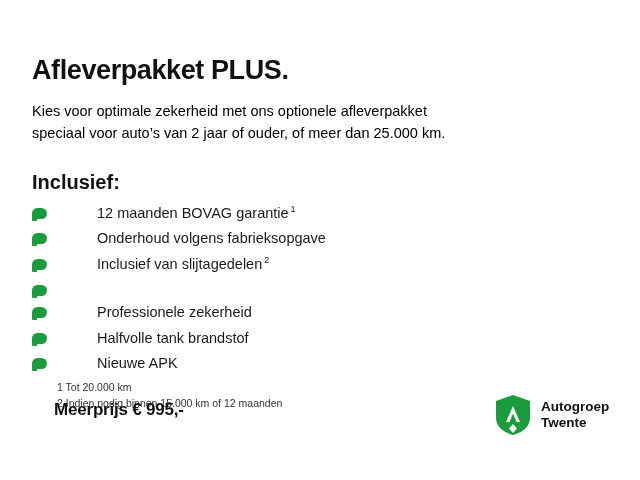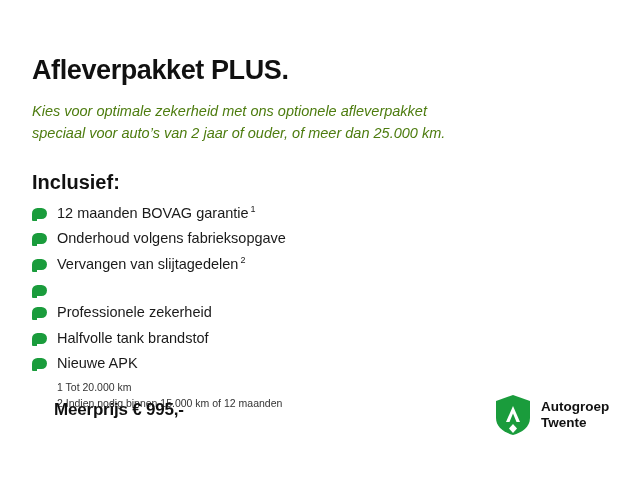--- a/index.html
+++ b/index.html
@@ -31,43 +31,43 @@
     font-size: 27px;
     font-weight: bold;
     letter-spacing: -0.4px;
     color: #111111;
     margin: 0 0 14px 0;
     line-height: 1.1;
   }
   .intro {
     font-size: 14.5px;
     line-height: 1.55;
-    color: #4d7c0f;
+    color: #000000;
     margin: 0 0 26px 0;
     max-width: 520px;
-    font-style: italic;
   }
   .incl-label {
     font-size: 20px;
     font-weight: bold;
     color: #111111;
     margin: 0 0 10px 0;
   }
   ul.features {
     list-style: none;
     margin: 0;
     padding: 0;
   }
   ul.features li {
     display: flex;
     align-items: flex-start;
     margin-bottom: 7.5px;
     font-size: 14.5px;
     line-height: 1.25;
     color: #1a1a1a;
+    gap: 40px;
   }
   .bullet {
     flex: 0 0 auto;
     width: 15px;
     height: 11px;
     margin-right: 10px;
     margin-top: 4px;
     background: #1a9c3c;
     border-radius: 6px 6px 6px 2px;
     position: relative;
@@ -146,21 +146,21 @@
       <li>
         <span class="bullet"></span>
         <span class="feat-text"><span>12 maanden BOVAG garantie</span><sup>1</sup></span>
       </li>
       <li>
         <span class="bullet"></span>
         <span class="feat-text"><span>Onderhoud volgens fabrieksopgave</span><sup></sup></span>
       </li>
       <li>
         <span class="bullet"></span>
-        <span class="feat-text"><span>Vervangen van slijtagedelen</span><sup>2</sup></span>
+        <span class="feat-text"><span>Inclusief van slijtagedelen</span><sup>2</sup></span>
       </li>
       <li>
         <span class="bullet"></span>
       </li>
       <li>
         <span class="bullet"></span>
         <span class="feat-text"><span>Professionele zekerheid</span><sup></sup></span>
       </li>
       <li>
         <span class="bullet"></span>

